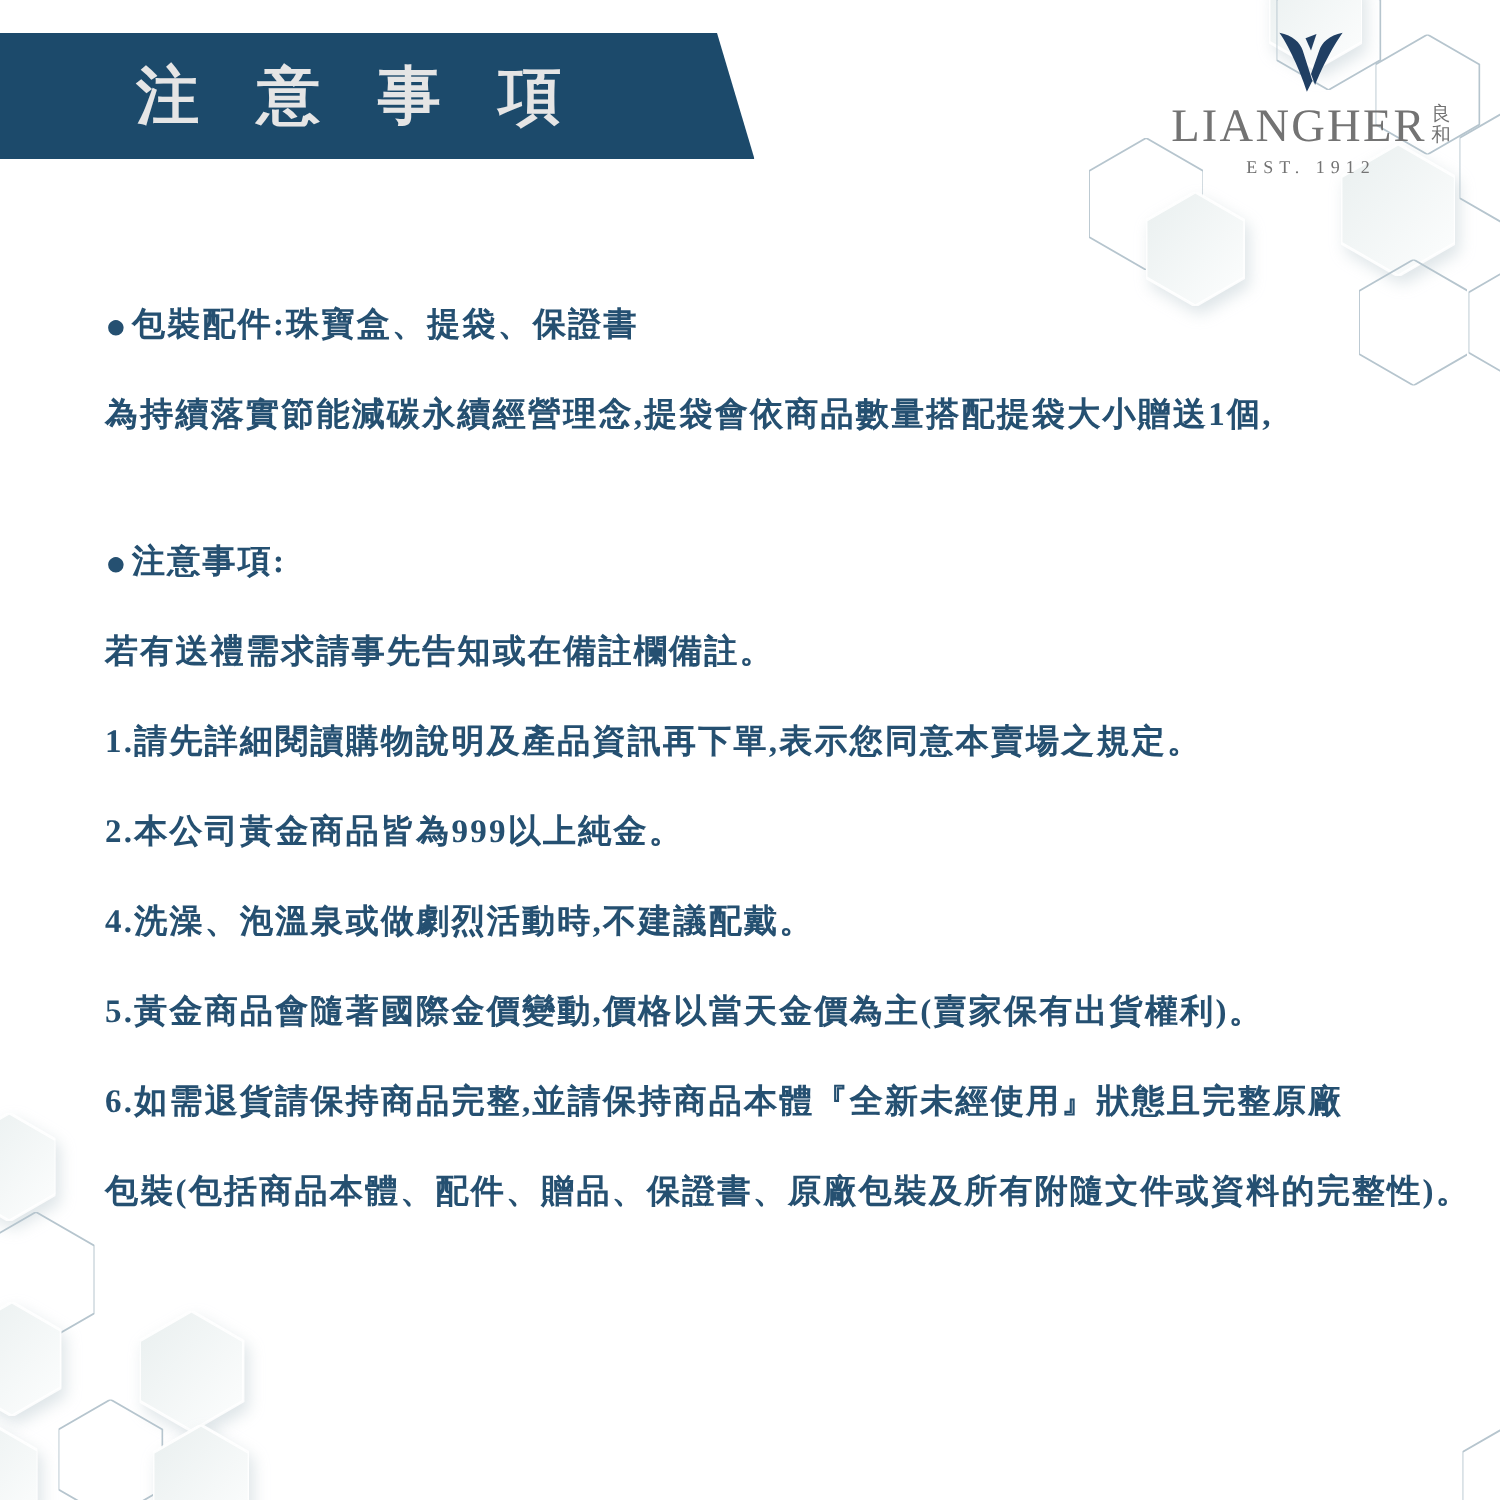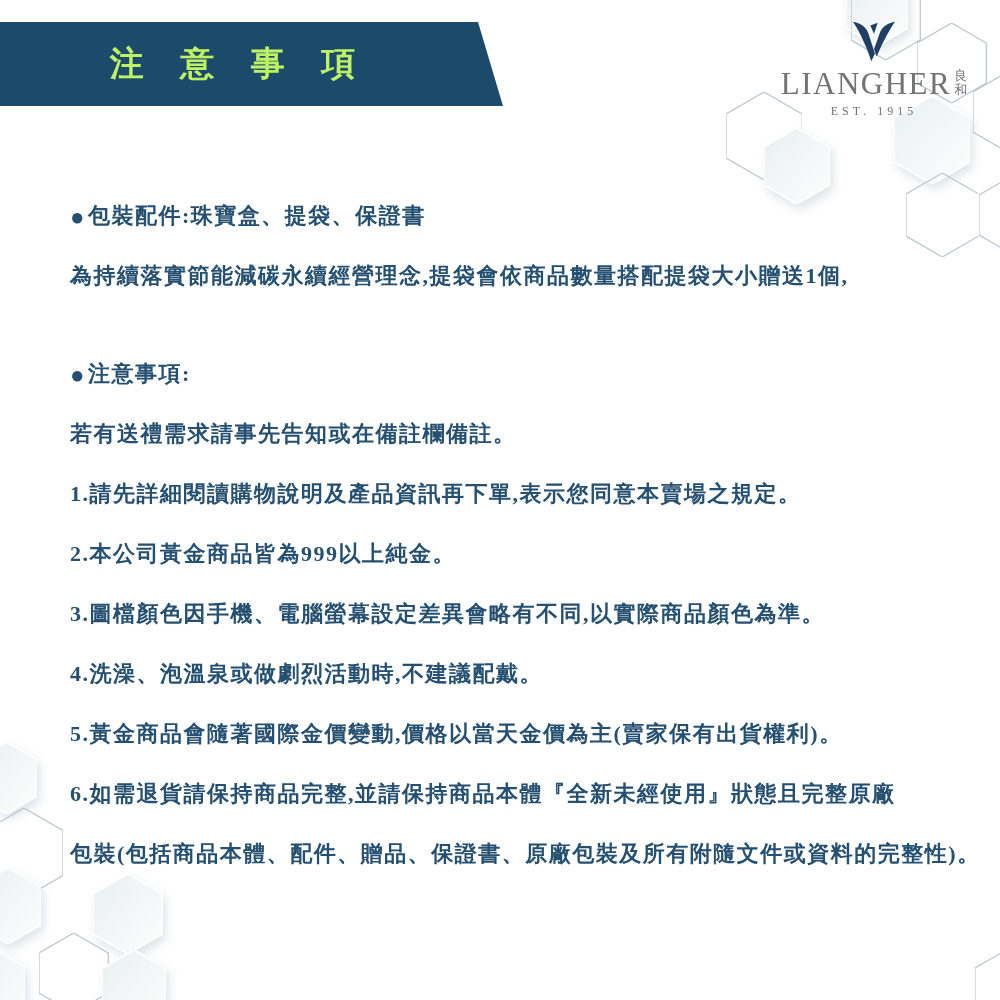--- a/index.html
+++ b/index.html
@@ -13,21 +13,21 @@
   .hex{position:absolute;}
   .hex.filled{filter:drop-shadow(3px 5px 5px rgba(160,180,190,0.35));}
   
   .banner{
     position:absolute;left:0;top:22px;width:503px;height:84px;z-index:2;
     background:#1c4a6b;
     clip-path:polygon(0 0,calc(100% - 25px) 0,100% 100%,0 100%);
     display:flex;align-items:center;justify-content:center;
   }
   .banner-title{
-    color:#bef264;font-size:34px;font-weight:600;
+    color:#e5e5e5;font-size:42px;font-weight:600;
     letter-spacing:14px;padding-right:24px;white-space:nowrap;
   }
   
   .logo{
     position:absolute;left:748px;top:20px;width:252px;z-index:2;
     display:flex;flex-direction:column;align-items:center;
     color:#737373;
   }
   .logo-mark{width:44px;height:42px;margin-bottom:6px;}
   .logo-brand-row{display:flex;align-items:flex-start;line-height:1;}
@@ -168,28 +168,27 @@
     <path d="M47 1 C37 3 32 8 30 14 L24 31 L27 39 C30 31 39 12 47 1 Z" fill="#203f63"></path>
     <path d="M20 5 L28 2 L24 14 Z" fill="#203f63"></path>
   </svg>
   <div class="logo-brand-row">
     <span class="logo-brand">LIANGHER</span>
     <span class="logo-cjk">
       <span>良</span>
       <span>和</span>
     </span>
   </div>
-  <div class="logo-est">EST. 1915</div>
+  <div class="logo-est">EST. 1912</div>
 </div>
 
 <div class="content">
   <p class="line"><span class="bullet">●</span><span>包裝配件:珠寶盒、提袋、保證書</span></p>
   <p class="line"><span>為持續落實節能減碳永續經營理念,提袋會依商品數量搭配提袋大小贈送1個,</span></p>
   <p class="line gap-before"><span class="bullet">●</span><span>注意事項:</span></p>
   <p class="line"><span>若有送禮需求請事先告知或在備註欄備註。</span></p>
   <p class="line"><span>1.請先詳細閱讀購物說明及產品資訊再下單,表示您同意本賣場之規定。</span></p>
   <p class="line"><span>2.本公司黃金商品皆為999以上純金。</span></p>
-  <p class="line"><span>3.圖檔顏色因手機、電腦螢幕設定差異會略有不同,以實際商品顏色為準。</span></p>
   <p class="line"><span>4.洗澡、泡溫泉或做劇烈活動時,不建議配戴。</span></p>
   <p class="line"><span>5.黃金商品會隨著國際金價變動,價格以當天金價為主(賣家保有出貨權利)。</span></p>
   <p class="line"><span>6.如需退貨請保持商品完整,並請保持商品本體『全新未經使用』狀態且完整原廠</span></p>
   <p class="line"><span>包裝(包括商品本體、配件、贈品、保證書、原廠包裝及所有附隨文件或資料的完整性)。</span></p>
 </div>
 
 </body></html>

